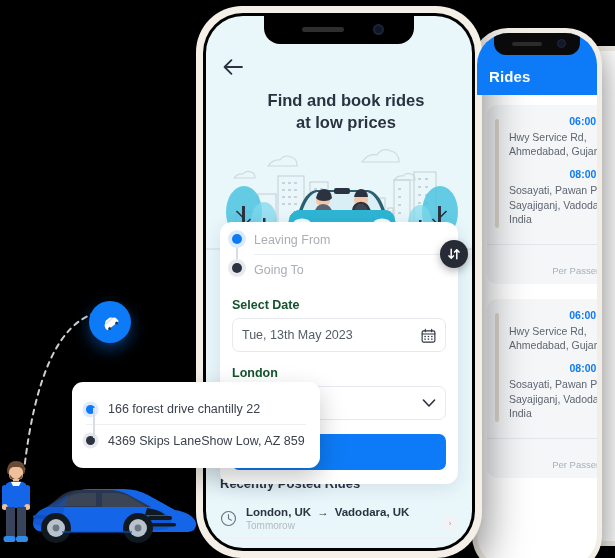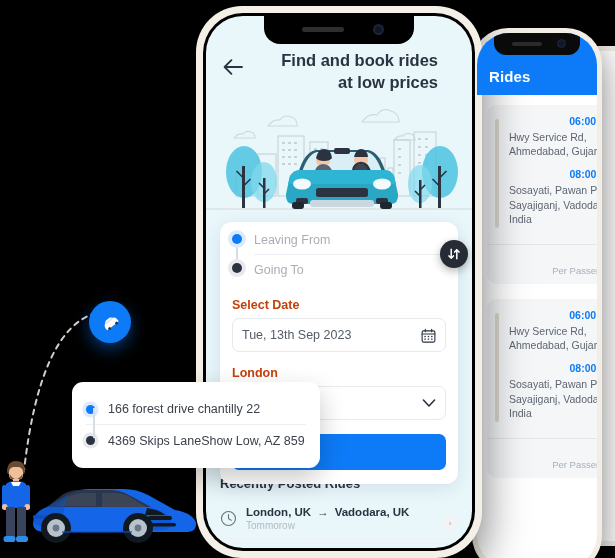--- a/index.html
+++ b/index.html
@@ -117,23 +117,24 @@
   .app-head {
     position: relative; padding: 34px 14px 6px 14px;
     display: flex; align-items: flex-start; gap: 8px;
   }
   .back-btn {
     width: 26px; height: 26px; flex: 0 0 26px;
     display: flex; align-items: center; justify-content: center;
     margin-top: 4px; cursor: pointer;
   }
   .app-title {
-    flex: 1; text-align: right; color: #2b3240;
+    flex: 1; text-align: center; color: #2b3240;
     font-size: 16.5px; font-weight: bold; line-height: 1.32;
     padding-right: 20px;
+    margin-top: 40px;
   }
 
   
   .hero { position: relative; height: 128px; margin-top: 2px; }
   .hero svg { position: absolute; left: 0; top: 0; }
 
   
   .form-card {
     position: absolute; left: 14px; right: 14px; top: 206px;
     background: #fff; border-radius: 12px;
@@ -156,21 +157,21 @@
   }
   .loc-row.first { border-bottom: 1px solid #eceef1; }
   .swap-btn {
     position: absolute; right: -22px; top: 14px;
     width: 28px; height: 28px; border-radius: 50%;
     background: #262b36; color: #fff;
     display: flex; align-items: center; justify-content: center;
     box-shadow: 0 3px 9px rgba(0,0,0,.3); cursor: pointer; z-index: 18;
   }
   .fld-label {
-    color: #c2410c; font-size: 12.5px; font-weight: bold;
+    color: #14532d; font-size: 12.5px; font-weight: bold;
     margin: 14px 0 6px 0;
   }
   .fld-box {
     height: 34px; border: 1px solid #e6e9ed; border-radius: 7px;
     display: flex; align-items: center; padding: 0 9px;
     color: #555c66; font-size: 12.5px; cursor: pointer;
   }
   .fld-box .v { flex: 1; }
   .search-btn {
     margin-top: 14px; height: 36px; background: #0d7bf7; color: #fff;
@@ -432,21 +433,21 @@
             <div class="swap-btn">
               <svg width="14" height="14" viewBox="0 0 14 14">
                 <path d="M4.2 2.2 V11.2 M4.2 11.2 L2 8.9 M4.2 11.2 L6.4 8.9" fill="none" stroke="#fff" stroke-width="1.5" stroke-linecap="round" stroke-linejoin="round"></path>
                 <path d="M9.8 11.8 V2.8 M9.8 2.8 L7.6 5.1 M9.8 2.8 L12 5.1" fill="none" stroke="#fff" stroke-width="1.5" stroke-linecap="round" stroke-linejoin="round"></path>
               </svg>
             </div>
           </div>
 
           <div class="fld-label">Select Date</div>
           <div class="fld-box">
-            <span class="v">Tue, 13th Sep 2023</span>
+            <span class="v">Tue, 13th May 2023</span>
             <svg width="15" height="15" viewBox="0 0 16 16">
               <rect x="1.2" y="3" width="13.6" height="12" rx="1.6" fill="none" stroke="#2b3240" stroke-width="1.2"></rect>
               <path d="M1.2 6.4 H14.8 M4.6 1.4 V4 M11.4 1.4 V4" stroke="#2b3240" stroke-width="1.2" fill="none" stroke-linecap="round"></path>
               <g fill="#2b3240">
                 <rect x="3.6" y="8.4" width="1.5" height="1.4"></rect>
                   <rect x="7.2" y="8.4" width="1.5" height="1.4"></rect>
                   <rect x="10.8" y="8.4" width="1.5" height="1.4"></rect>
                 <rect x="3.6" y="11.2" width="1.5" height="1.4"></rect>
                   <rect x="7.2" y="11.2" width="1.5" height="1.4"></rect>
                   <rect x="10.8" y="11.2" width="1.5" height="1.4"></rect>

